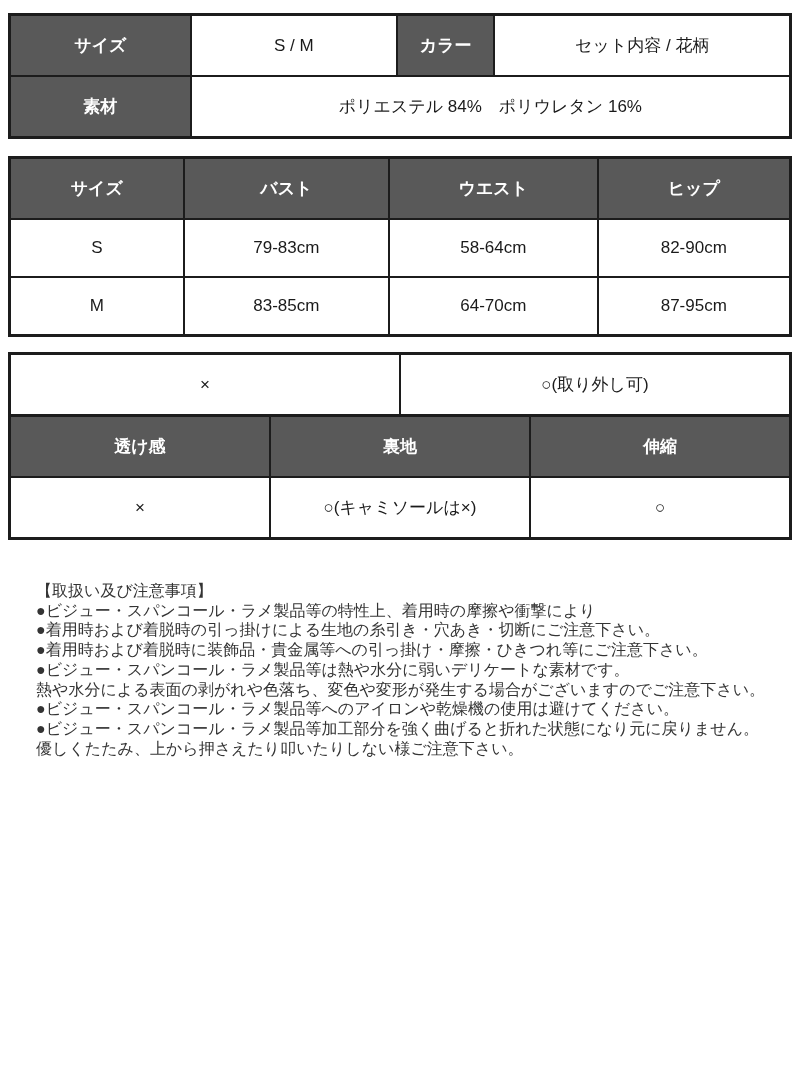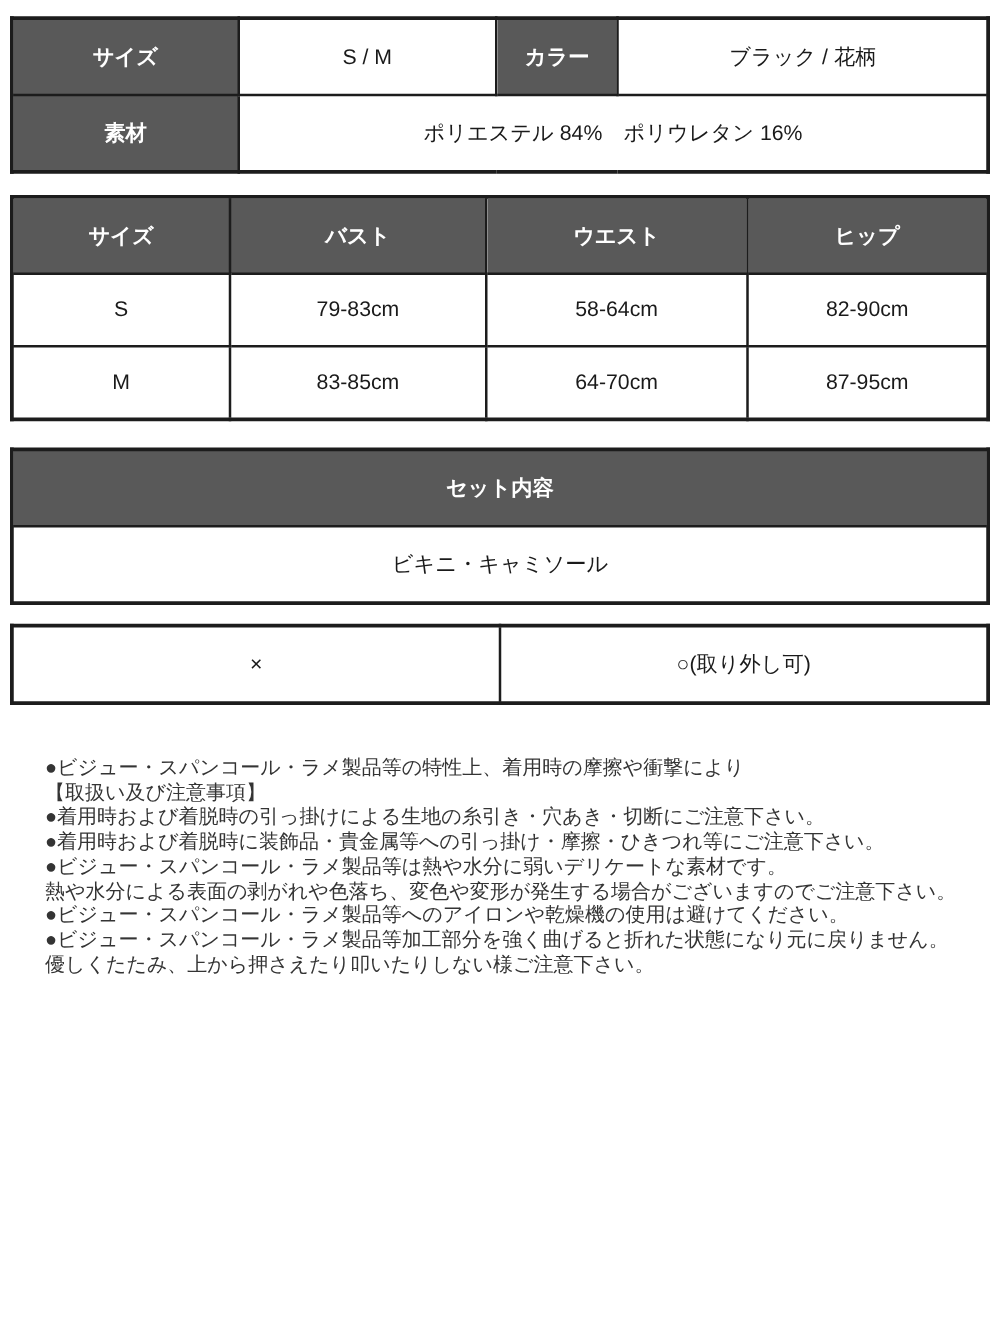--- a/index.html
+++ b/index.html
@@ -85,21 +85,21 @@
 <body>
 
 <div class="page">
 
   <table class="tbl spec">
     <tbody>
         <tr>
       <th class="c1">サイズ</th>
       <td class="c2">S / M</td>
       <th class="c3">カラー</th>
-      <td class="c4">ブラック / 花柄</td>
+      <td class="c4">セット内容 / 花柄</td>
     </tr>
     <tr>
       <th>素材</th>
       <td colspan="3">ポリエステル 84%　ポリウレタン 16%</td>
     </tr>
   </tbody>
     </table>
 
   <table class="tbl meas">
     <tbody>
@@ -117,44 +117,48 @@
     </tr>
     <tr>
       <td>M</td>
       <td>83-85cm</td>
       <td>64-70cm</td>
       <td>87-95cm</td>
     </tr>
   </tbody>
     </table>
 
-  <table class="tbl set">
-    <tbody>
-        <tr>
-      <th>セット内容</th>
-    </tr>
-    <tr>
-      <td>ビキニ・キャミソール</td>
-    </tr>
-  </tbody>
-    </table>
 
   <table class="tbl det2">
     <tbody>
     <tr>
       <td>×</td>
       <td>○(取り外し可)</td>
     </tr>
   </tbody>
     </table>
 
+  <table class="tbl det3">
+    <tbody>
+        <tr>
+      <th class="third">透け感</th>
+      <th class="third">裏地</th>
+      <th class="third">伸縮</th>
+    </tr>
+    <tr>
+      <td>×</td>
+      <td>○(キャミソールは×)</td>
+      <td>○</td>
+    </tr>
+  </tbody>
+    </table>
 
   <div class="notes">
+    <div class="line">【取扱い及び注意事項】</div>
     <div class="line">●ビジュー・スパンコール・ラメ製品等の特性上、着用時の摩擦や衝撃により</div>
-    <div class="line">【取扱い及び注意事項】</div>
     <div class="line">●着用時および着脱時の引っ掛けによる生地の糸引き・穴あき・切断にご注意下さい。</div>
     <div class="line">●着用時および着脱時に装飾品・貴金属等への引っ掛け・摩擦・ひきつれ等にご注意下さい。</div>
     <div class="line">●ビジュー・スパンコール・ラメ製品等は熱や水分に弱いデリケートな素材です。</div>
     <div class="line">熱や水分による表面の剥がれや色落ち、変色や変形が発生する場合がございますのでご注意下さい。</div>
     <div class="line">●ビジュー・スパンコール・ラメ製品等へのアイロンや乾燥機の使用は避けてください。</div>
     <div class="line">●ビジュー・スパンコール・ラメ製品等加工部分を強く曲げると折れた状態になり元に戻りません。</div>
     <div class="line">優しくたたみ、上から押さえたり叩いたりしない様ご注意下さい。</div>
   </div>
 
 </div>

